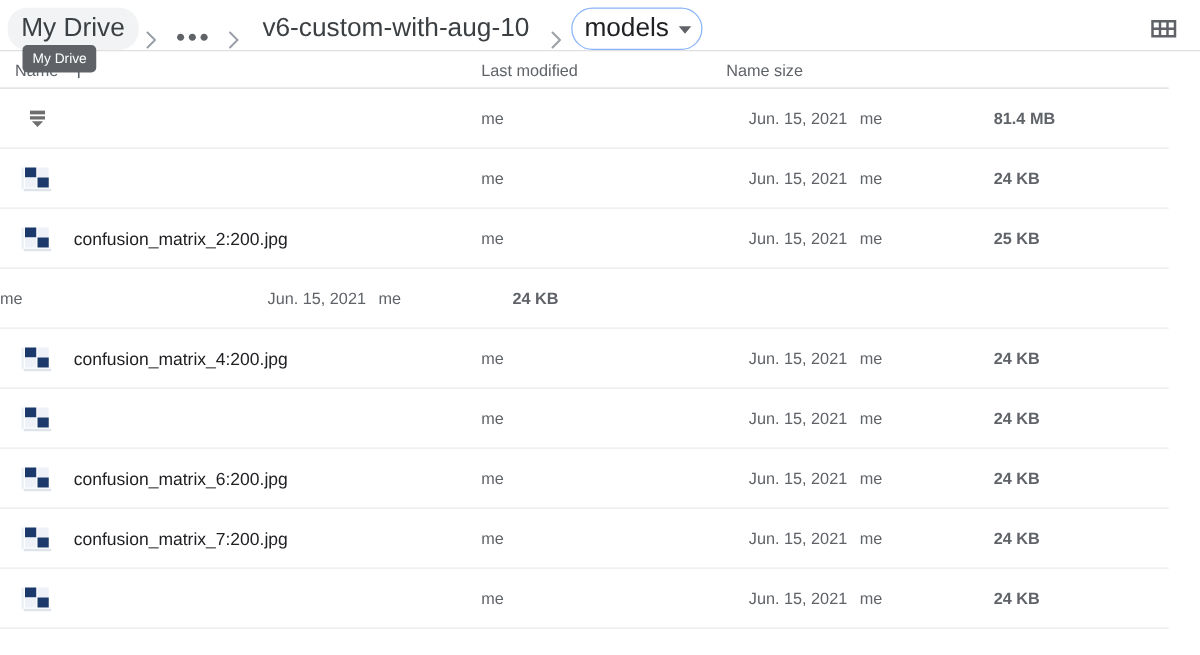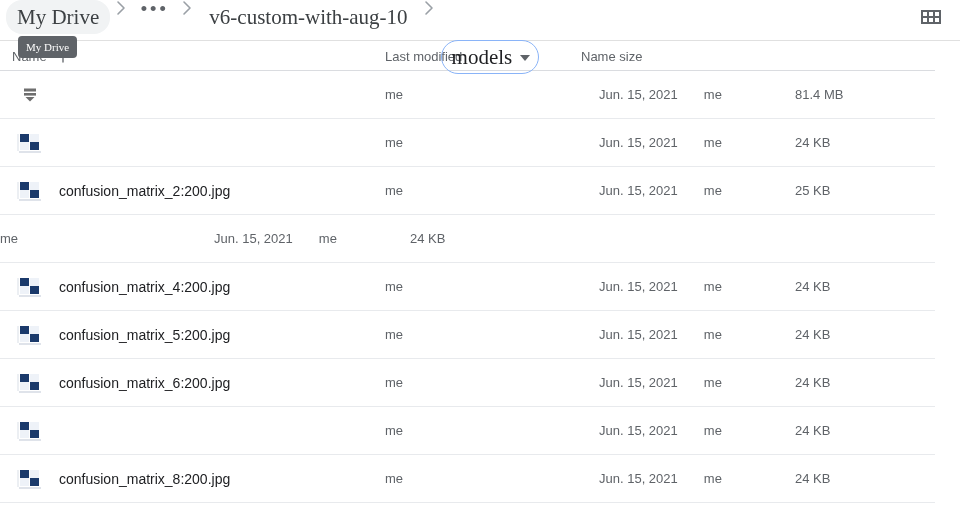--- a/index.html
+++ b/index.html
@@ -15,24 +15,23 @@
     font-family: "Liberation Sans", sans-serif;
     color: #202124;
     -webkit-font-smoothing: antialiased;
   }
 
   
   .breadcrumb-bar {
     position: relative;
     height: 40px;
     display: flex;
-    align-items: flex-start;
+    align-items: flex-end;
     padding: 0 12px 0 6px;
     box-sizing: border-box;
-    font-family: Liberation Serif, serif;
   }
   .crumb {
     font-size: 21px;
     line-height: 26px;
     color: #3c4043;
     padding: 3px 10px;
     border-radius: 16px;
     white-space: nowrap;
     cursor: pointer;
     background: transparent;
@@ -134,21 +133,21 @@
     color: #5f6368;
     font-weight: 400;
   }
   .file-row { cursor: pointer; }
 
   .cell { box-sizing: border-box; }
 
   .col-name   { width: 385px; display: flex; align-items: center; padding-left: 12px; }
   .col-owner  { width: 214px; padding-left: 0; }
   .col-mod    { width: 196px; }
-  .col-size   { width: 140px; }
+  .col-size   { width: 140px; font-weight: bold; }
 
   .header-row .col-name  { padding-left: 12px; display: flex; align-items: center; gap: 6px; }
   .header-row .col-owner { padding-left: 0; }
 
   .sort-arrow {
     display: inline-flex;
     align-items: center;
     margin-left: 4px;
   }
 
@@ -165,21 +164,21 @@
     white-space: nowrap;
     overflow: hidden;
     text-overflow: ellipsis;
     padding-left: 11px;
   }
   .meta {
     font-size: 13px;
     color: #5f6368;
     white-space: nowrap;
   }
-  .mod-cell { display: flex; align-items: baseline; gap: 26px; }
+  .mod-cell { display: flex; align-items: baseline; gap: 10px; }
 
   
   .thumb {
     width: 26px;
     height: 22px;
     position: relative;
     background: #ffffff;
     overflow: hidden;
   }
   .thumb .q {
@@ -361,21 +360,20 @@
           <span class="icon-slot">
             <div class="thumb">
               <div class="side"></div>
               <div class="q lt"></div>
               <div class="q pale1"></div>
               <div class="q pale2"></div>
               <div class="q rb"></div>
               <div class="axis"></div>
             </div>
           </span>
-          <span class="file-name">confusion_matrix_5:200.jpg</span>
         </div>
         <div class="cell col-owner meta">me</div>
         <div class="cell col-mod mod-cell">
           <span class="meta">Jun. 15, 2021</span>
           <span class="meta">me</span>
         </div>
         <div class="cell col-size meta">24 KB</div>
       </div>
       <div class="row file-row">
         <div class="cell col-name">
@@ -403,41 +401,41 @@
           <span class="icon-slot">
             <div class="thumb">
               <div class="side"></div>
               <div class="q lt"></div>
               <div class="q pale1"></div>
               <div class="q pale2"></div>
               <div class="q rb"></div>
               <div class="axis"></div>
             </div>
           </span>
-        </div>
-        <div class="cell col-owner meta">me</div>
-        <div class="cell col-mod mod-cell">
-          <span class="meta">Jun. 15, 2021</span>
-          <span class="meta">me</span>
-        </div>
-        <div class="cell col-size meta">24 KB</div>
-      </div>
-      <div class="row file-row">
-        <div class="cell col-name">
-          <span class="icon-slot">
-            <div class="thumb">
-              <div class="side"></div>
-              <div class="q lt"></div>
-              <div class="q pale1"></div>
-              <div class="q pale2"></div>
-              <div class="q rb"></div>
-              <div class="axis"></div>
-            </div>
-          </span>
-          <span class="file-name">confusion_matrix_8:200.jpg</span>
+          <span class="file-name">confusion_matrix_7:200.jpg</span>
+        </div>
+        <div class="cell col-owner meta">me</div>
+        <div class="cell col-mod mod-cell">
+          <span class="meta">Jun. 15, 2021</span>
+          <span class="meta">me</span>
+        </div>
+        <div class="cell col-size meta">24 KB</div>
+      </div>
+      <div class="row file-row">
+        <div class="cell col-name">
+          <span class="icon-slot">
+            <div class="thumb">
+              <div class="side"></div>
+              <div class="q lt"></div>
+              <div class="q pale1"></div>
+              <div class="q pale2"></div>
+              <div class="q rb"></div>
+              <div class="axis"></div>
+            </div>
+          </span>
         </div>
         <div class="cell col-owner meta">me</div>
         <div class="cell col-mod mod-cell">
           <span class="meta">Jun. 15, 2021</span>
           <span class="meta">me</span>
         </div>
         <div class="cell col-size meta">24 KB</div>
       </div>
     </div>
 </div>

